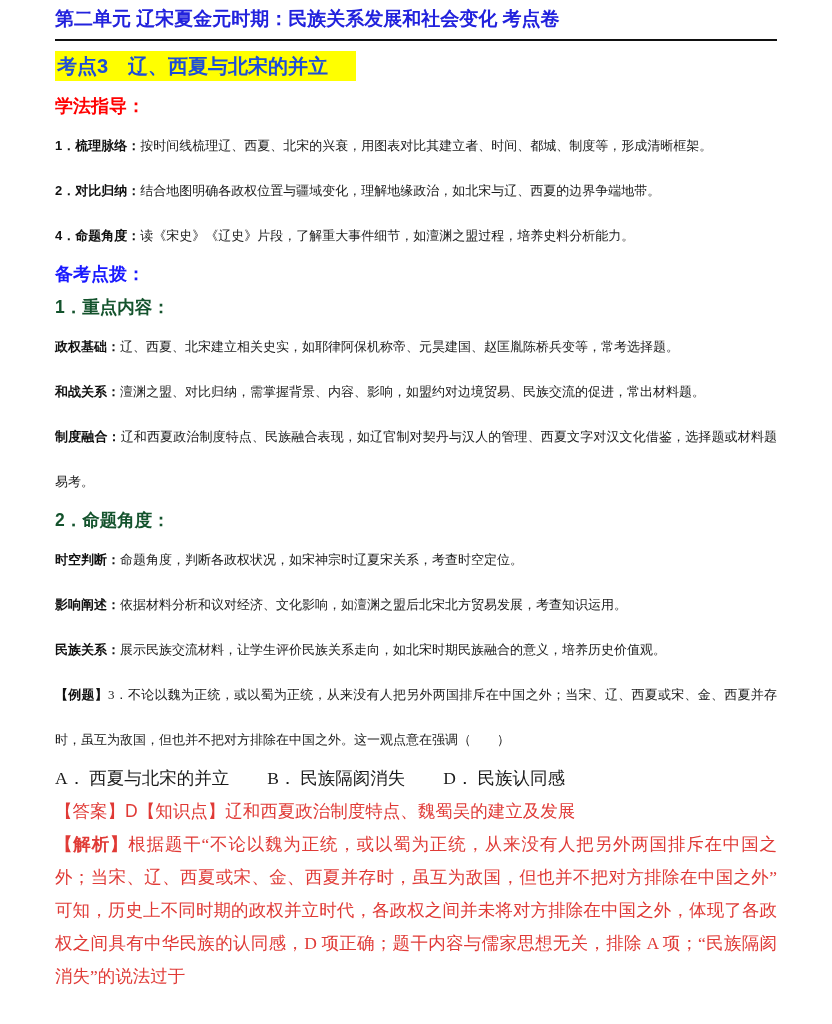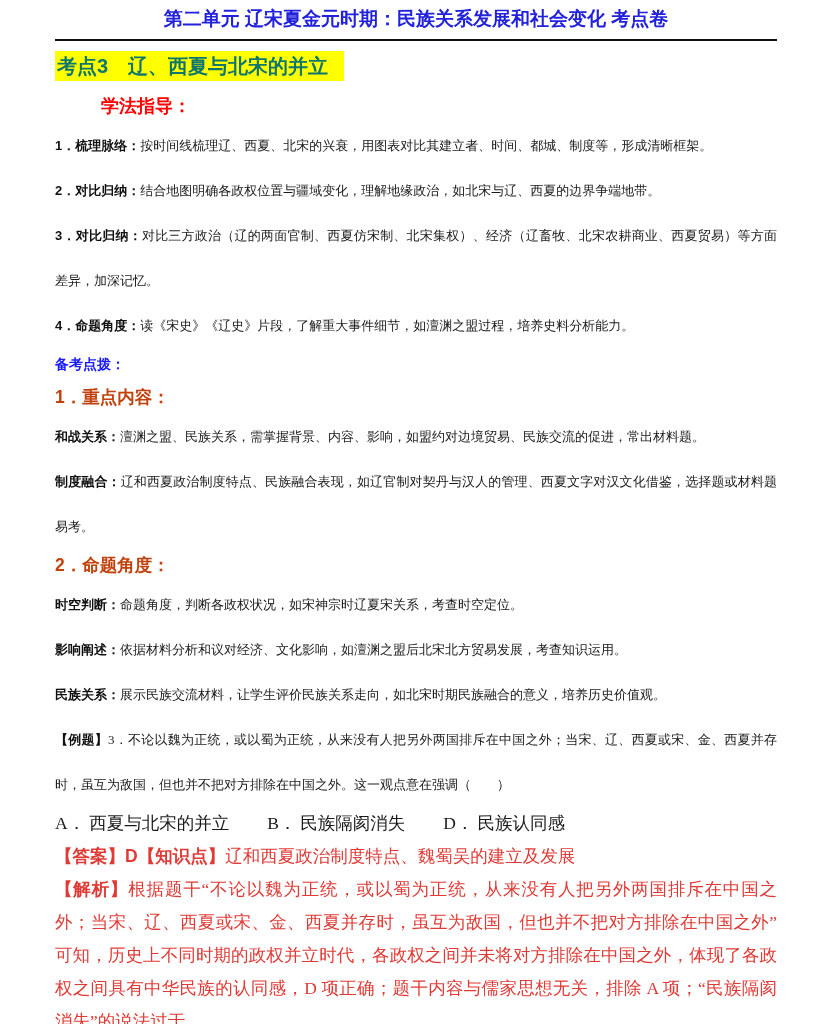--- a/index.html
+++ b/index.html
@@ -14,58 +14,57 @@
   html,body{background:#ffffff;}
   body{
     width:832px;height:1024px;overflow:hidden;
     font-family:"Liberation Serif","DejaVu Serif",serif;
     color:var(--ink);
     padding:6px 55px 0 55px;
   }
   .doc-title{
     font-family:"Liberation Sans","DejaVu Sans",sans-serif;
     font-weight:bold;font-size:19px;line-height:26px;
-    color:var(--title-blue);text-align:center;
+    color:var(--title-blue);
   }
   .rule{border:none;border-top:2px solid #111;margin:7px 0 0 0;}
   .kaodian{
     display:inline-block;margin-top:10px;
-    background:var(--hl-yellow);color:#0f766e;
+    background:var(--hl-yellow);color:#1d4ed8;
     font-family:"Liberation Sans","DejaVu Sans",sans-serif;
     font-weight:bold;font-size:20px;line-height:30px;
-    padding:0 16px 0 2px;
+    padding:0 28px 0 2px;
   }
   p.line{font-size:13px;line-height:45px;text-align:justify;color:var(--ink);}
   .red-head{
     font-family:"Liberation Sans","DejaVu Sans",sans-serif;
     font-weight:bold;font-size:18px;line-height:33px;margin-top:9px;
     color:var(--guide-red);
-    margin-left:46px;
   }
   .blue-head{
     font-family:"Liberation Sans","DejaVu Sans",sans-serif;
-    font-weight:bold;font-size:14px;line-height:33px;
+    font-weight:bold;font-size:18px;line-height:33px;
     color:var(--pointer-blue);
   }
   .lbl,.num{
     font-family:"Liberation Sans","DejaVu Sans",sans-serif;
     font-weight:bold;color:#111;
   }
   .bold-line{
     font-family:"Liberation Sans","DejaVu Sans",sans-serif;
-    font-weight:bold;color:#c2410c;font-size:17.5px;line-height:33px;
+    font-weight:bold;color:#14532d;font-size:17.5px;line-height:33px;
   }
   .options{display:flex;font-size:17.5px;line-height:33px;}
   .options .opt{margin-right:38px;white-space:nowrap;}
   .options .opt:last-child{margin-right:16px;}
   .options .letter{margin-right:4px;}
   .answer-line{color:var(--answer-red);font-size:17.5px;line-height:33px;}
   .answer-line .tag{
     font-family:"Liberation Sans","DejaVu Sans",sans-serif;
-    font-weight:bold;
+    font-weight:normal;
     text-align:right;
   }
   .analysis{color:var(--answer-red);font-size:17.5px;line-height:33px;text-align:justify;}
   .analysis .tag{
     font-family:"Liberation Sans","DejaVu Sans",sans-serif;
     font-weight:bold;
   }
 </style>
 </head>
 <body>
@@ -79,30 +78,30 @@
   <div>
     <span class="kaodian">考点3　辽、西夏与北宋的并立</span>
   </div>
 
   <p class="red-head">学法指导：</p>
 
   <p class="line"><span class="num">1．</span><span class="lbl">梳理脉络：</span><span>按时间线梳理辽、西夏、北宋的兴衰，用图表对比其建立者、时间、都城、制度等，形成清晰框架。</span></p>
 
   <p class="line"><span class="num">2．</span><span class="lbl">对比归纳：</span><span>结合地图明确各政权位置与疆域变化，理解地缘政治，如北宋与辽、西夏的边界争端地带。</span></p>
 
-  <p class="line"><span class="num">3．</span><span class="lbl">对比归纳：</span><span>对比三方政治（辽的两面官制、西夏仿宋制、北宋集权）、经济（辽畜牧、北宋农耕商业、西夏贸易）等方面差异，加深记忆。</span></p>
 
   <p class="line"><span class="num">4．</span><span class="lbl">命题角度：</span><span>读《宋史》《辽史》片段，了解重大事件细节，如澶渊之盟过程，培养史料分析能力。</span></p>
 
   <p class="blue-head">备考点拨：</p>
 
   <p class="bold-line">1．重点内容：</p>
 
+  <p class="line"><span class="lbl">政权基础：</span><span>辽、西夏、北宋建立相关史实，如耶律阿保机称帝、元昊建国、赵匡胤陈桥兵变等，常考选择题。</span></p>
 
-  <p class="line"><span class="lbl">和战关系：</span><span>澶渊之盟、民族关系，需掌握背景、内容、影响，如盟约对边境贸易、民族交流的促进，常出材料题。</span></p>
+  <p class="line"><span class="lbl">和战关系：</span><span>澶渊之盟、对比归纳，需掌握背景、内容、影响，如盟约对边境贸易、民族交流的促进，常出材料题。</span></p>
 
   <p class="line"><span class="lbl">制度融合：</span><span>辽和西夏政治制度特点、民族融合表现，如辽官制对契丹与汉人的管理、西夏文字对汉文化借鉴，选择题或材料题易考。</span></p>
 
   <p class="bold-line">2．命题角度：</p>
 
   <p class="line"><span class="lbl">时空判断：</span><span>命题角度，判断各政权状况，如宋神宗时辽夏宋关系，考查时空定位。</span></p>
 
   <p class="line"><span class="lbl">影响阐述：</span><span>依据材料分析和议对经济、文化影响，如澶渊之盟后北宋北方贸易发展，考查知识运用。</span></p>
 
   <p class="line"><span class="lbl">民族关系：</span><span>展示民族交流材料，让学生评价民族关系走向，如北宋时期民族融合的意义，培养历史价值观。</span></p>

